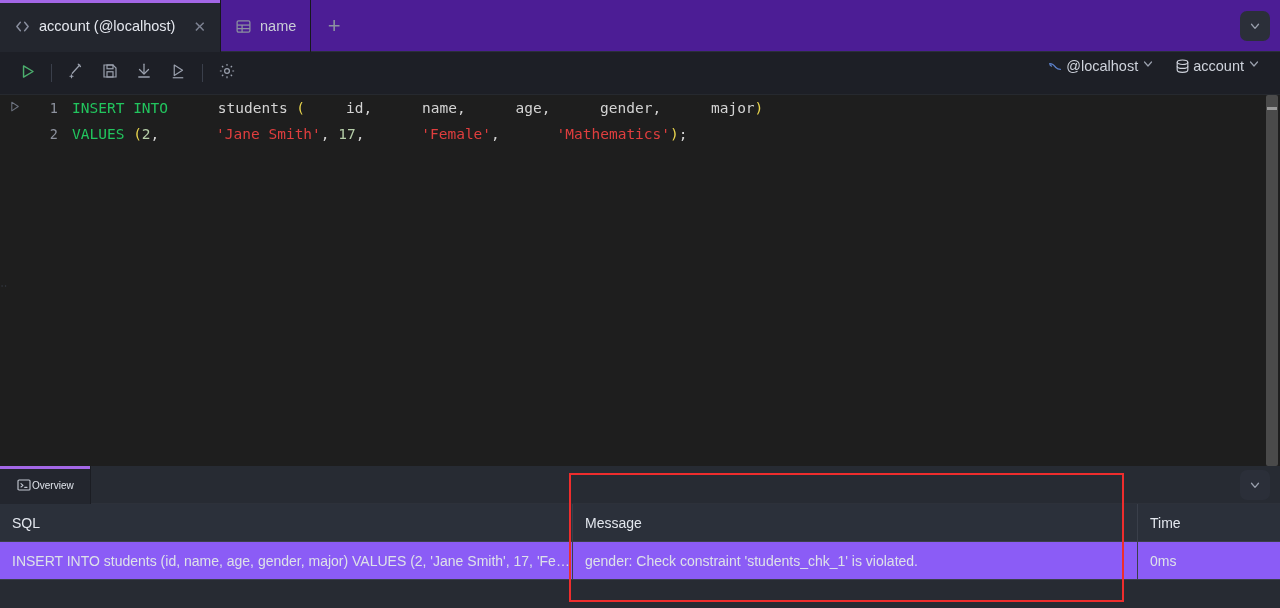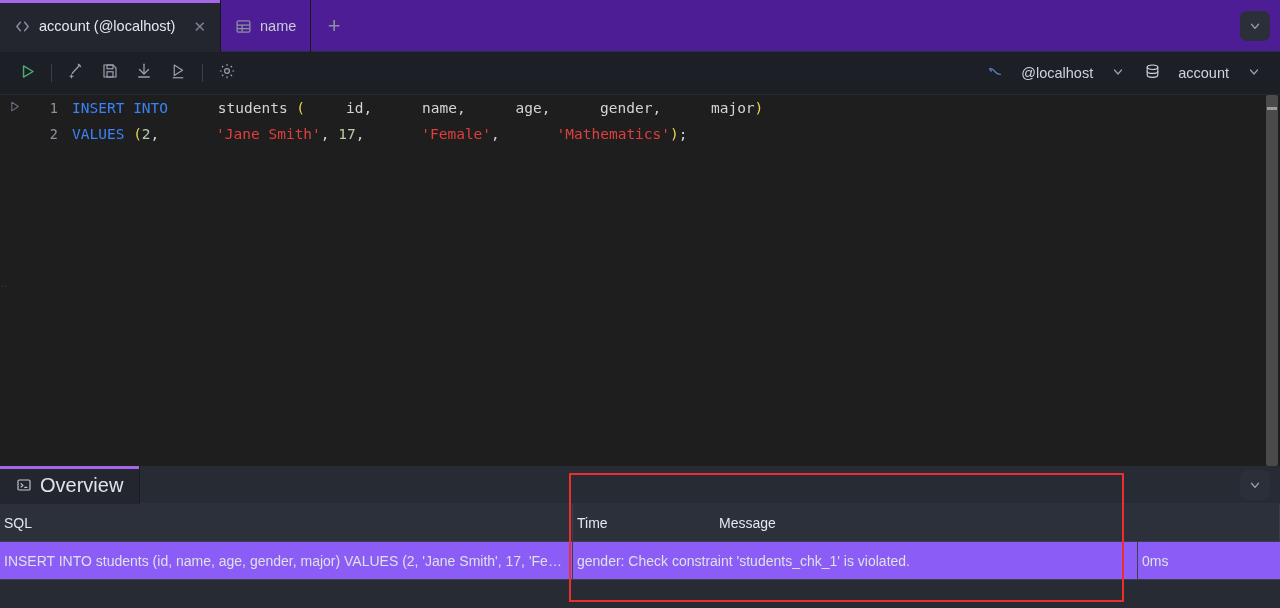--- a/index.html
+++ b/index.html
@@ -46,21 +46,21 @@
     background: #1d1f26; display: flex; align-items: center; padding: 0 10px;
     border-bottom: 1px solid #26292f;
   }
   .tb-btn {
     width: 34px; height: 30px; display: flex; align-items: center;
     justify-content: center; color: #9ba1ae; cursor: pointer; border-radius: 4px;
   }
   .tb-sep { width: 1px; height: 18px; background: #3a3f4b; margin: 0 7px; }
   .tb-spacer { flex: 1; }
   .tb-select {
-    display: flex; align-items: center; gap: 17px; padding: 0 10px; height: 30px;
+    display: flex; gap: 2px; padding: 0 10px; height: 30px;
     color: #cfd3dc; font-size: 14.5px; cursor: pointer; border-radius: 4px;
   }
   .tb-select .caret { color: #9ba1ae; font-size: 11px; margin-left: 2px; }
 
   
   .editor {
     position: absolute; top: 95px; left: 0; width: 1280px; height: 371px;
     background: #1e1e1e; overflow: hidden;
   }
   .ed-left-handle {
@@ -69,21 +69,21 @@
     writing-mode: vertical-rl;
   }
   .code-line {
     display: flex; align-items: center; height: 26px;
     font-family: "DejaVu Sans Mono", monospace; font-size: 14.5px; white-space: pre;
   }
   .gutter-run { width: 28px; text-align: center; color: #6e7481; font-size: 11px; }
   .lineno { width: 30px; text-align: right; color: #8d929e; font-size: 13.5px;
             font-family: "DejaVu Sans Mono", monospace; }
   .code-text { margin-left: 14px; }
-  .kw  { color: #3b82f6; }
+  .kw  { color: #22c55e; }
   .id  { color: #d4d4d4; margin-left: 41px; }
   .pun { color: #d4d4d4; }
   .par { color: #e8d44d; }
   .str { color: #e03e3e; margin-left: 48px; }
   .num { color: #b5cea8; }
   .ed-scroll-track {
     position: absolute; right: 0; top: 0; width: 15px; height: 371px; background: #1e1e1e;
   }
   .ed-scroll-thumb {
     position: absolute; right: 2px; top: 0; width: 12px; height: 371px;
@@ -96,41 +96,41 @@
   
   .results {
     position: absolute; top: 466px; left: 0; width: 1280px; height: 142px;
     background: #272b33;
   }
   .res-tabbar {
     position: relative; height: 38px; background: #272b33;
     display: flex; align-items: stretch; border-bottom: 1px solid #33384280;
   }
   .res-tab {
-    position: relative; display: flex; align-items: center; gap: 8px;
-    padding: 3px 16px; height: 38px; font-size: 20px; color: #dfe3ea;
+    position: relative; display: flex; align-items: center; 
+    padding: 3px 16px; height: 38px; font-size: 10px; color: #dfe3ea;
     background: #23262e; cursor: pointer; border-right: 1px solid #1b1d23;
   }
   .res-tab::before {
     content: ""; position: absolute; top: 0; left: 0; right: 0; height: 3px;
     background: #a367e7;
   }
   .res-tab .tab-icon { color: #c3c8d2; display: flex; align-items: center; }
   .res-chev {
     position: absolute; right: 10px; top: 4px;
     width: 30px; height: 30px; border-radius: 7px; background: #2b2f39;
     display: flex; align-items: center; justify-content: center; color: #9aa0ae; cursor: pointer;
   }
   .grid { position: absolute; top: 38px; left: 0; width: 1280px; height: 104px; }
   .grid-row { display: flex; height: 38px; align-items: center; }
   .grid-head { background: #2b303a; border-bottom: 1px solid #3a3f4a; }
   .grid-body { background: #8b5cf6; border-bottom: 1px solid #3a3f4a; }
   .grid-empty { background: #272b33; height: 20px; }
   .cell {
-    height: 100%; display: flex; align-items: center; padding: 0 4px;
+    height: 100%; display: flex; align-items: center; padding: 0 12px;
     font-size: 14px; color: #dde1e9; overflow: hidden; white-space: nowrap;
     border-right: 1px solid #3a3f4a;
   }
   .cell.c-sql { width: 573px; }
   .cell.c-msg { width: 565px; }
   .cell.c-time { width: 142px; border-right: none; }
   .grid-head .cell { color: #e3e7ee; }
   .red-box {
     position: absolute; left: 569px; top: 473px; width: 555px; height: 129px;
     border: 2px solid #ee2d2d; pointer-events: none;
@@ -305,22 +305,22 @@
       <div class="res-chev">
         <svg width="14" height="14" viewBox="0 0 24 24" fill="none" stroke="currentColor" stroke-width="2.2" stroke-linecap="round" stroke-linejoin="round">
             <polyline points="6 9 12 16 18 9"></polyline>
           </svg>
       </div>
     </div>
 
     <div class="grid">
       <div class="grid-row grid-head">
         <div class="cell c-sql">SQL</div>
+        <div class="cell c-msg">Message</div>
         <div class="cell c-time">Time</div>
-        <div class="cell c-msg">Message</div>
       </div>
       <div class="grid-row grid-body">
         <div class="cell c-sql">INSERT INTO students (id, name, age, gender, major) VALUES (2, 'Jane Smith', 17, 'Fe…</div>
         <div class="cell c-msg">gender: Check constraint 'students_chk_1' is violated.</div>
         <div class="cell c-time">0ms</div>
       </div>
       <div class="grid-empty"></div>
     </div>
 
   </div>

